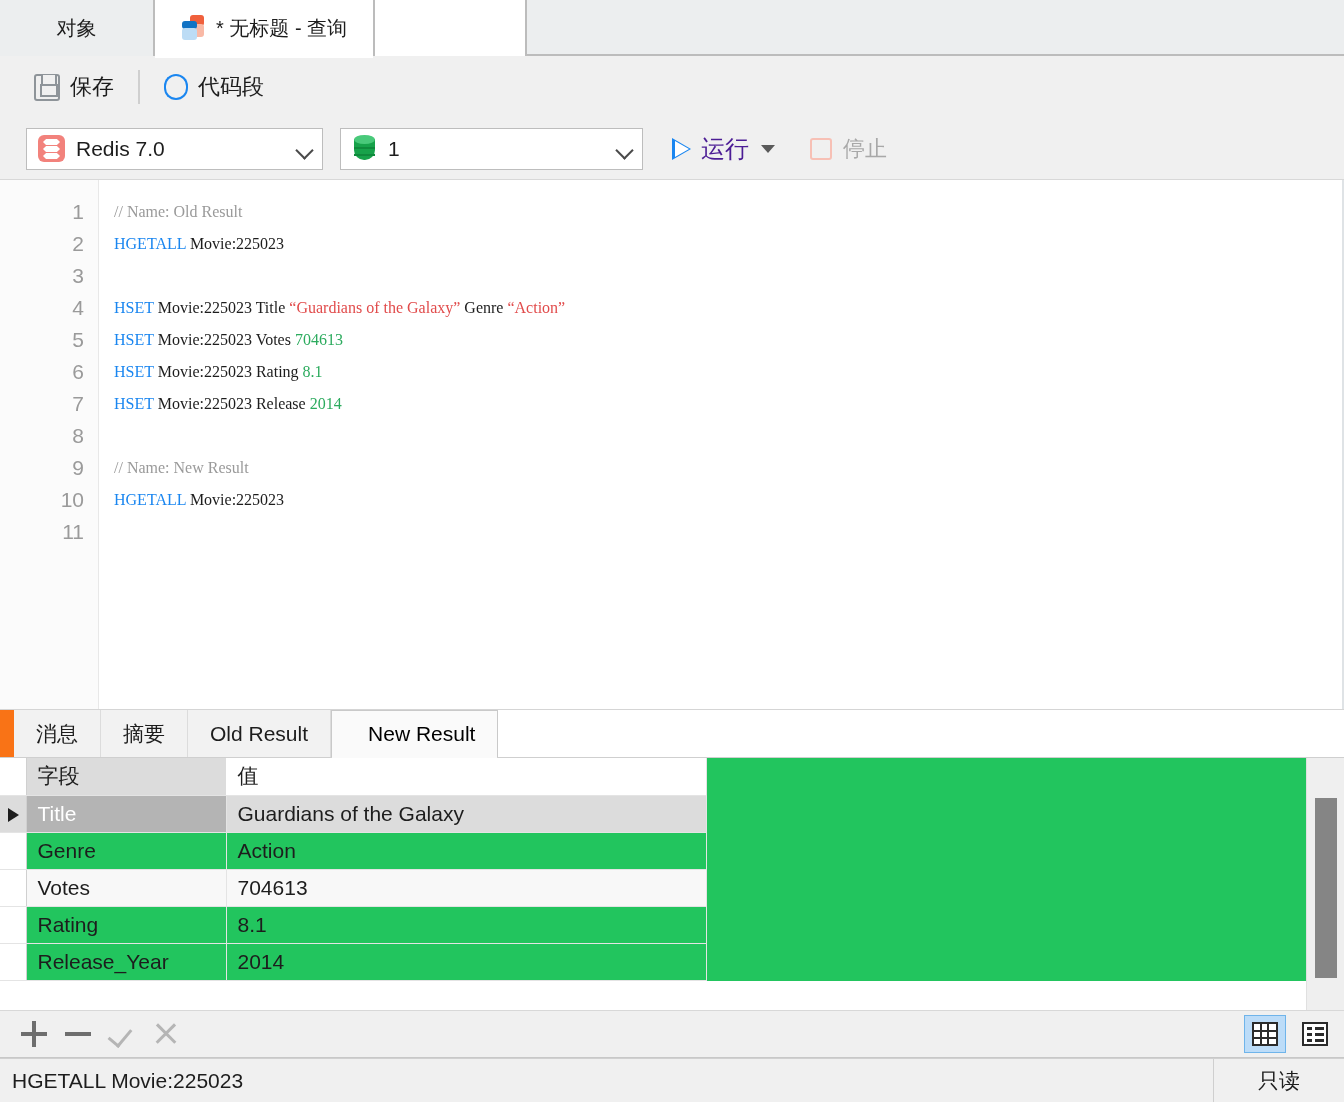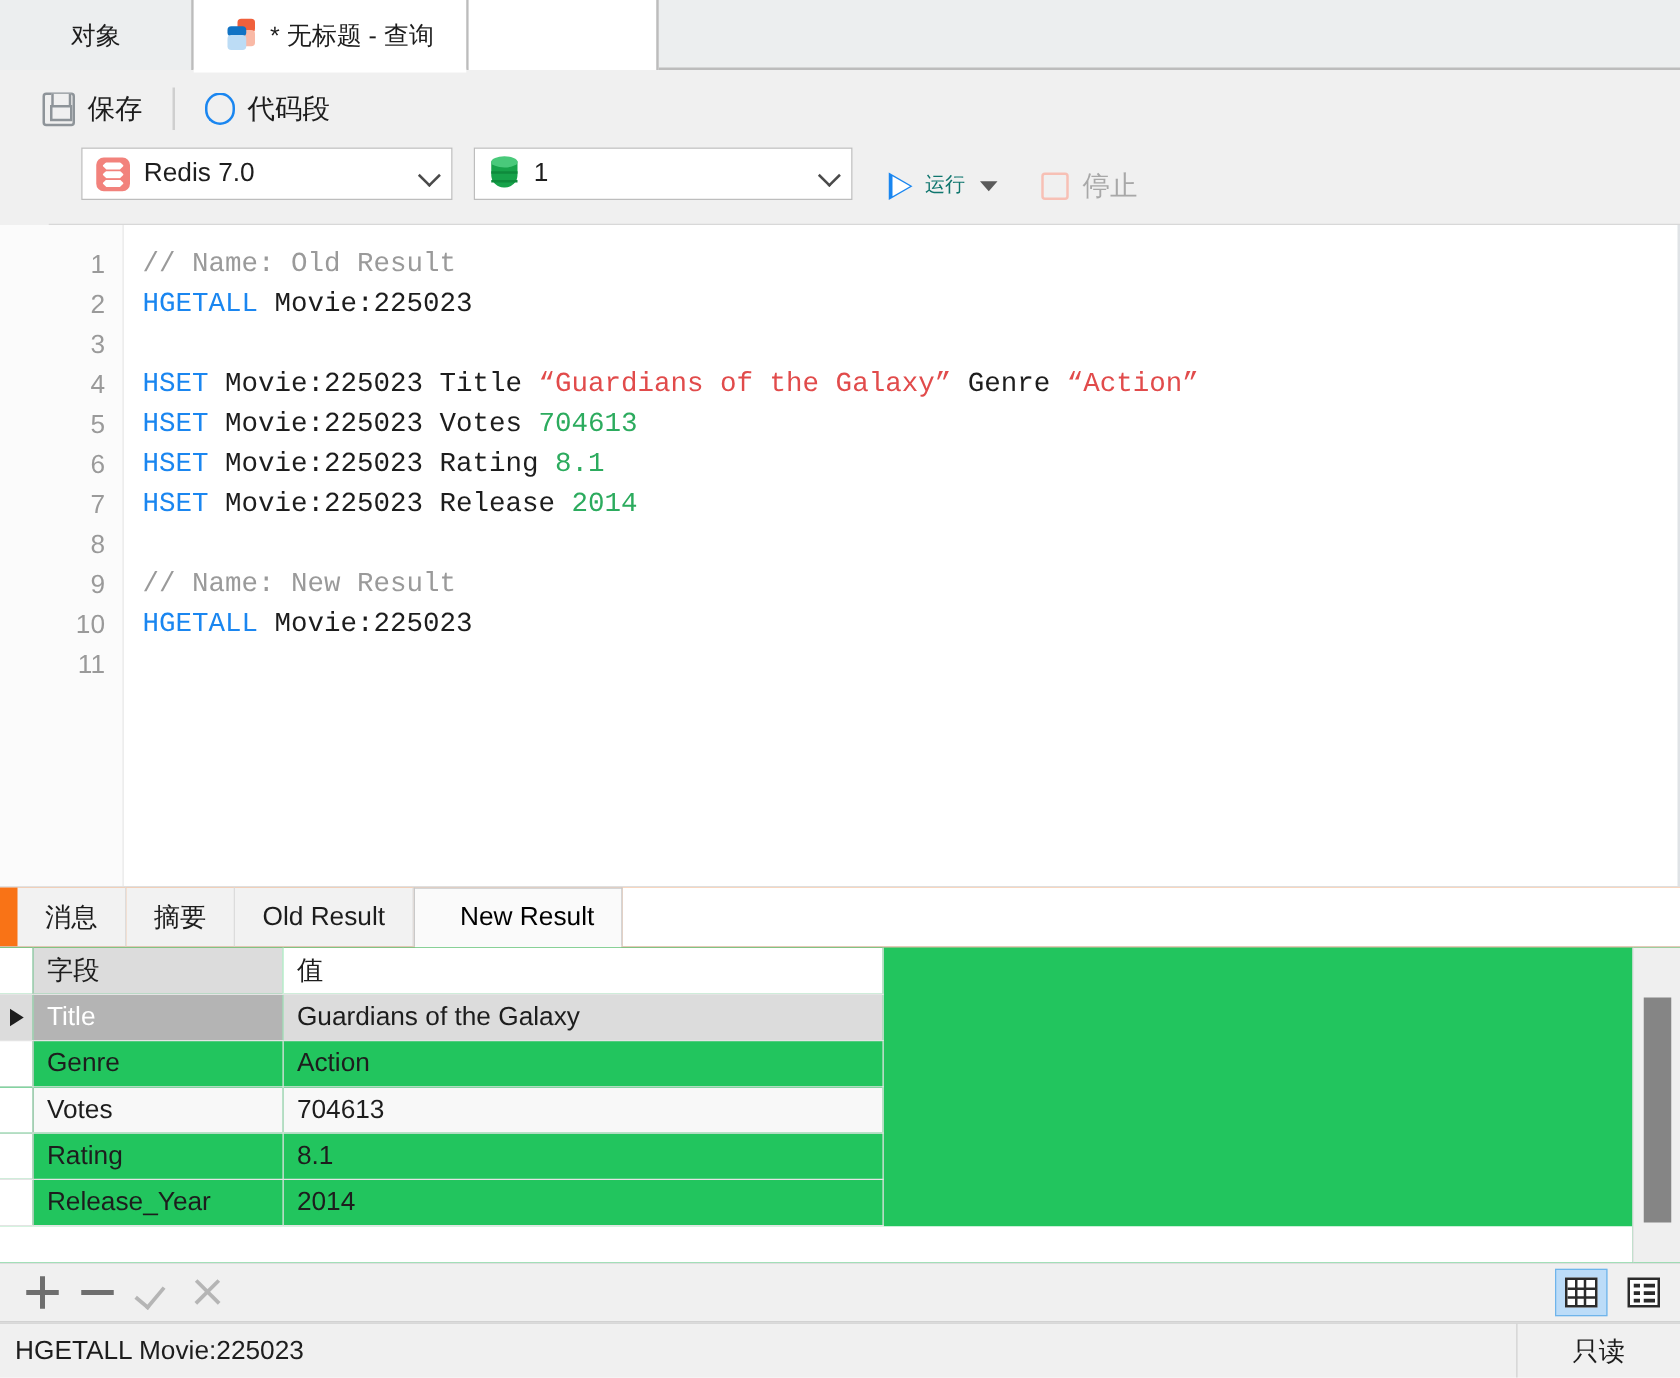--- a/index.html
+++ b/index.html
@@ -142,24 +142,24 @@
     border: 2.5px solid #1a86f0;
   }
   .snip-ic .lp { left: 0; border-right: none; border-radius: 13px 0 0 13px; }
   .snip-ic .rp { right: 0; border-left: none; border-radius: 0 13px 13px 0; }
 
   
   .toolbar2 {
     height: 62px;
     background: #f0f0f0;
     display: flex;
+    align-items: center;
     padding-left: 26px;
     flex: none;
     border-bottom: 1px solid #d8d8d8;
-    margin-left: 39px;
   }
   .combo {
     height: 42px;
     background: #ffffff;
     border: 1px solid #bdbdbd;
     display: flex;
     align-items: center;
     padding: 0 10px 0 11px;
     font-size: 21px;
     color: #1d1d1d;
@@ -221,22 +221,22 @@
     position: absolute; left: 2px; top: 12px;
     width: 21px; height: 2px; background: #0f8a3c;
   }
   .db-ic .b2 {
     position: absolute; left: 2px; top: 19px;
     width: 21px; height: 2px; background: #0f8a3c;
   }
   .runbtn {
     display: flex; align-items: center; gap: 10px;
     margin-left: 29px;
-    font-size: 16px;
-    color: #0f766e;
+    font-size: 24px;
+    color: #4c1d95;
   }
   .play {
     width: 0; height: 0;
     border-left: 19px solid #1a86f0;
     border-top: 11px solid transparent;
     border-bottom: 11px solid transparent;
     position: relative;
   }
   .play::after {
     content: "";
@@ -293,24 +293,24 @@
   }
   .code {
     flex: 1;
     padding-top: 16px;
     padding-left: 15px;
     overflow: hidden;
   }
   .code .cl {
     height: 32px;
     line-height: 32px;
-    font-size: 22px;
+    font-size: 16px;
     color: #1d1d1d;
     white-space: pre;
-    font-family: Liberation Mono, monospace;
+    font-family: Liberation Serif, serif;
   }
   .kw { color: #1a86f0; }
   .cm { color: #9a9a9a; }
   .st { color: #e14b4b; }
   .nm { color: #2cab5e; }
   .vscroll-edit {
     position: absolute;
     right: 0; top: 0; bottom: 0;
     width: 2px;
     background: #dfe3e6;

